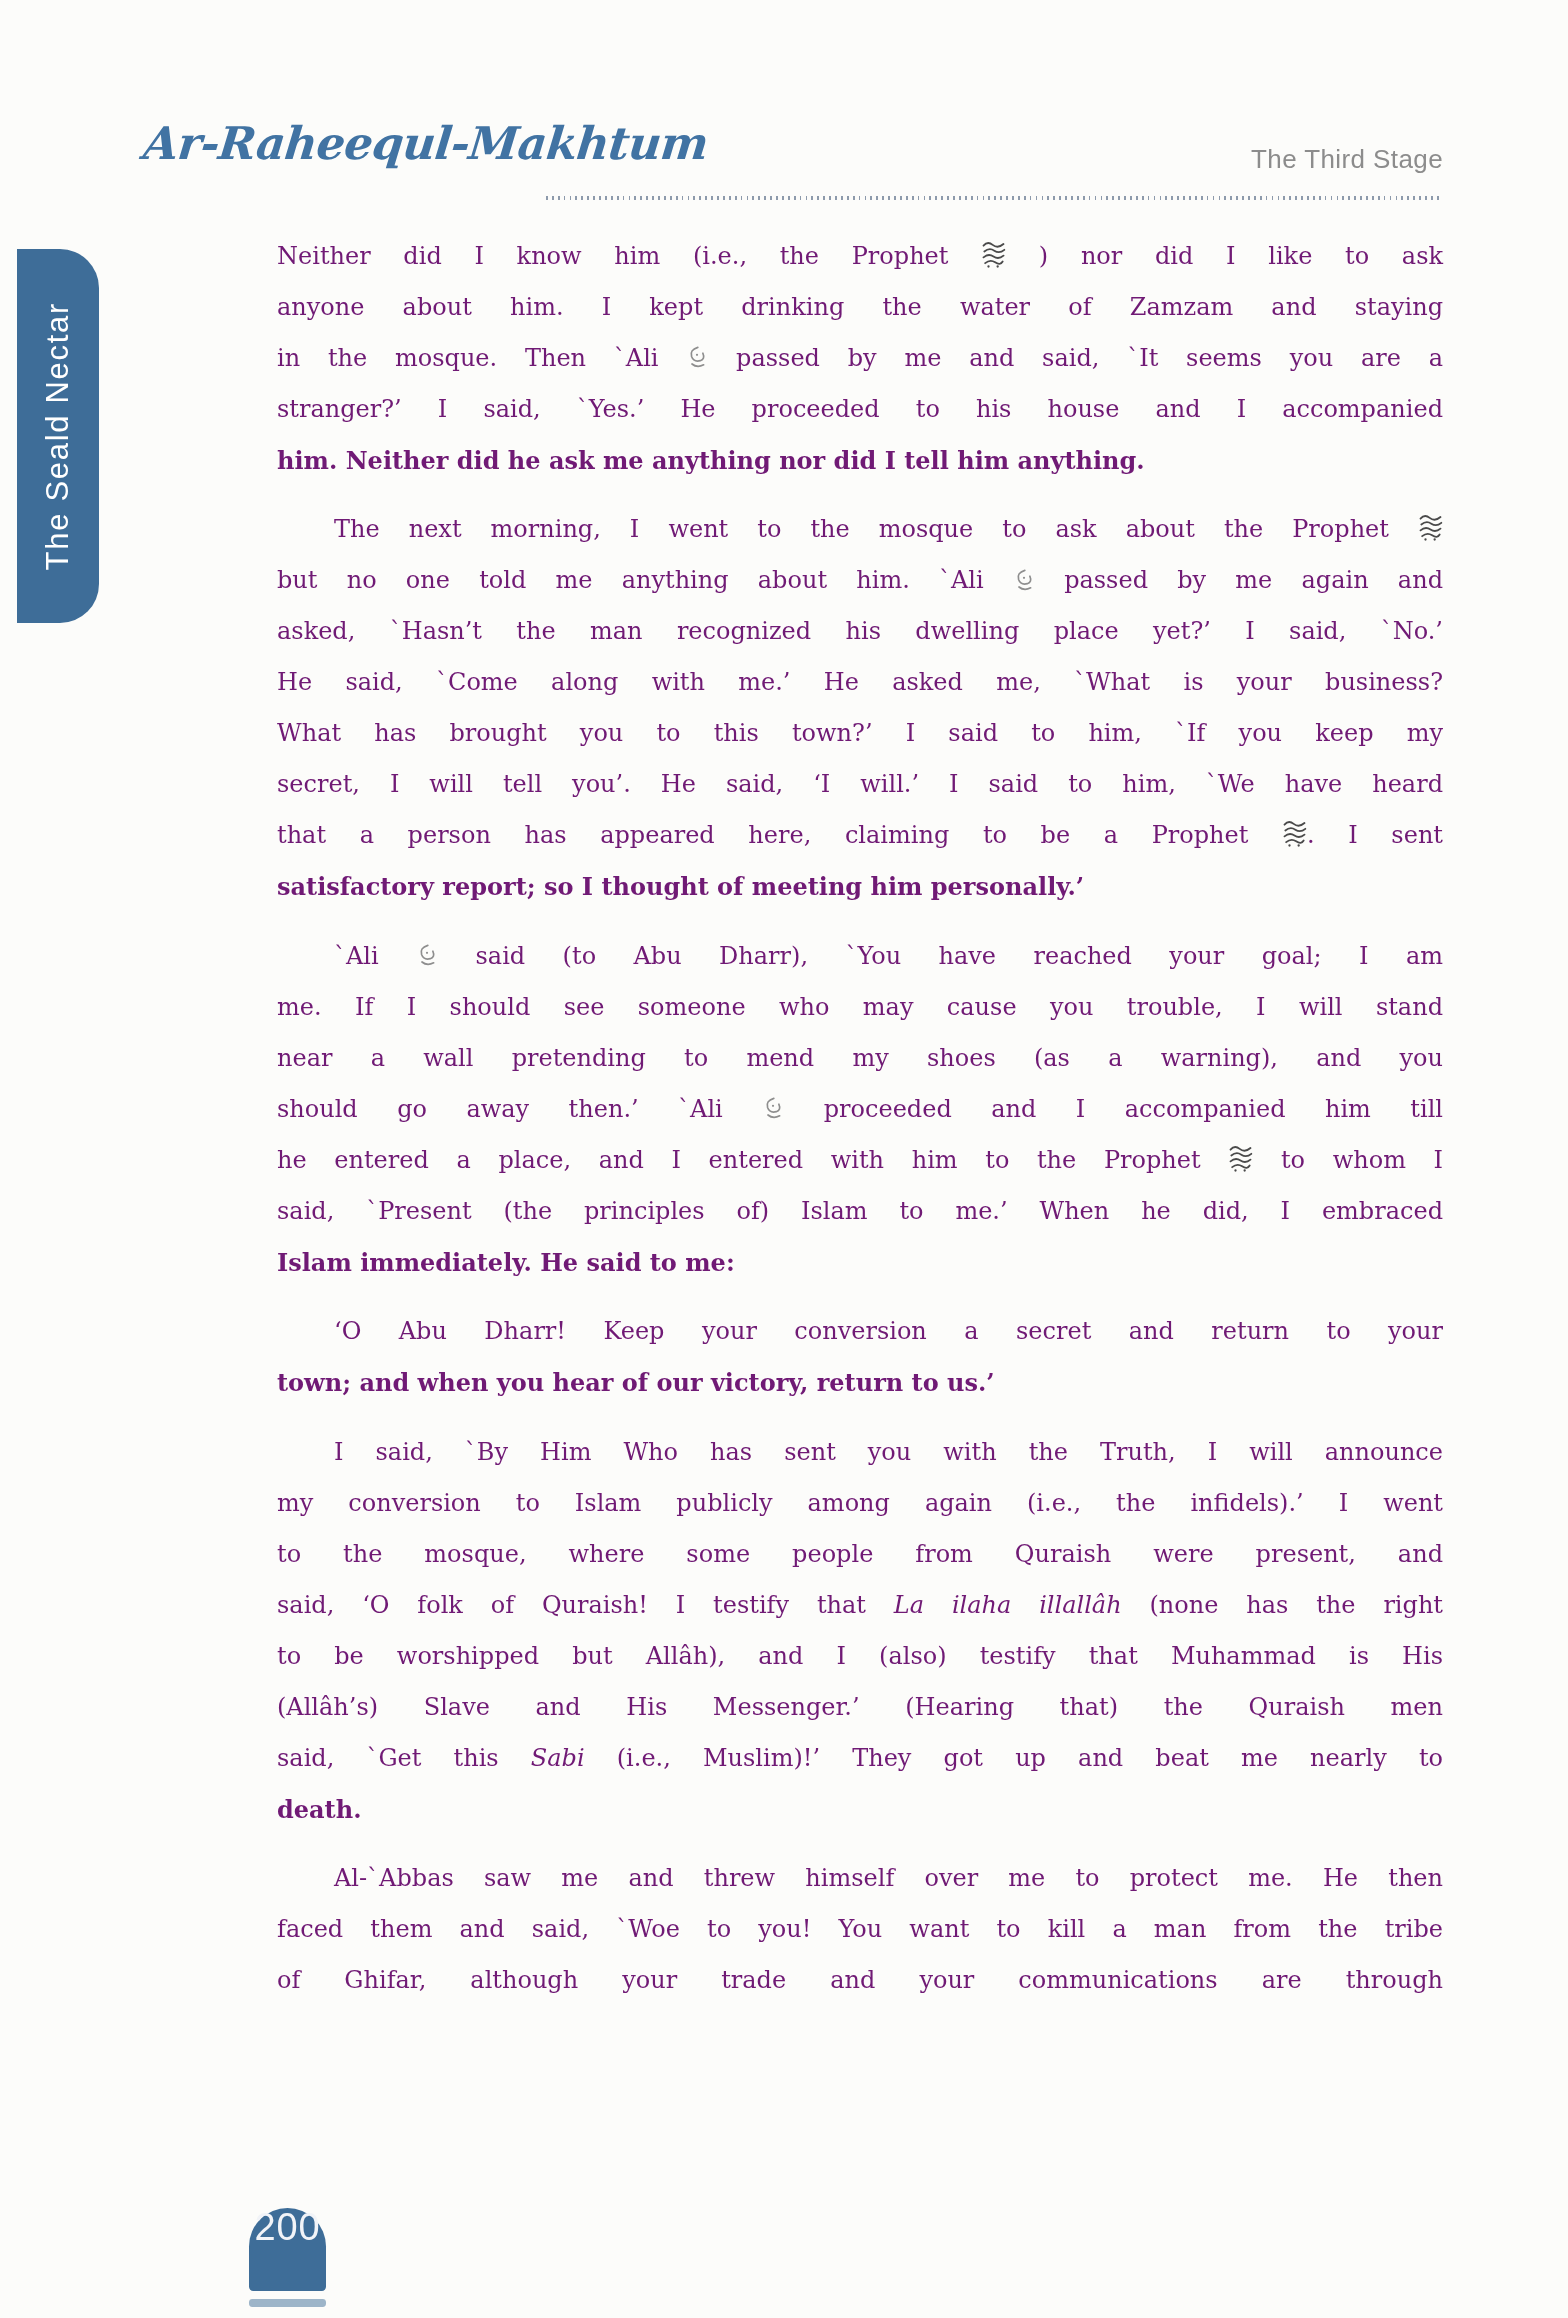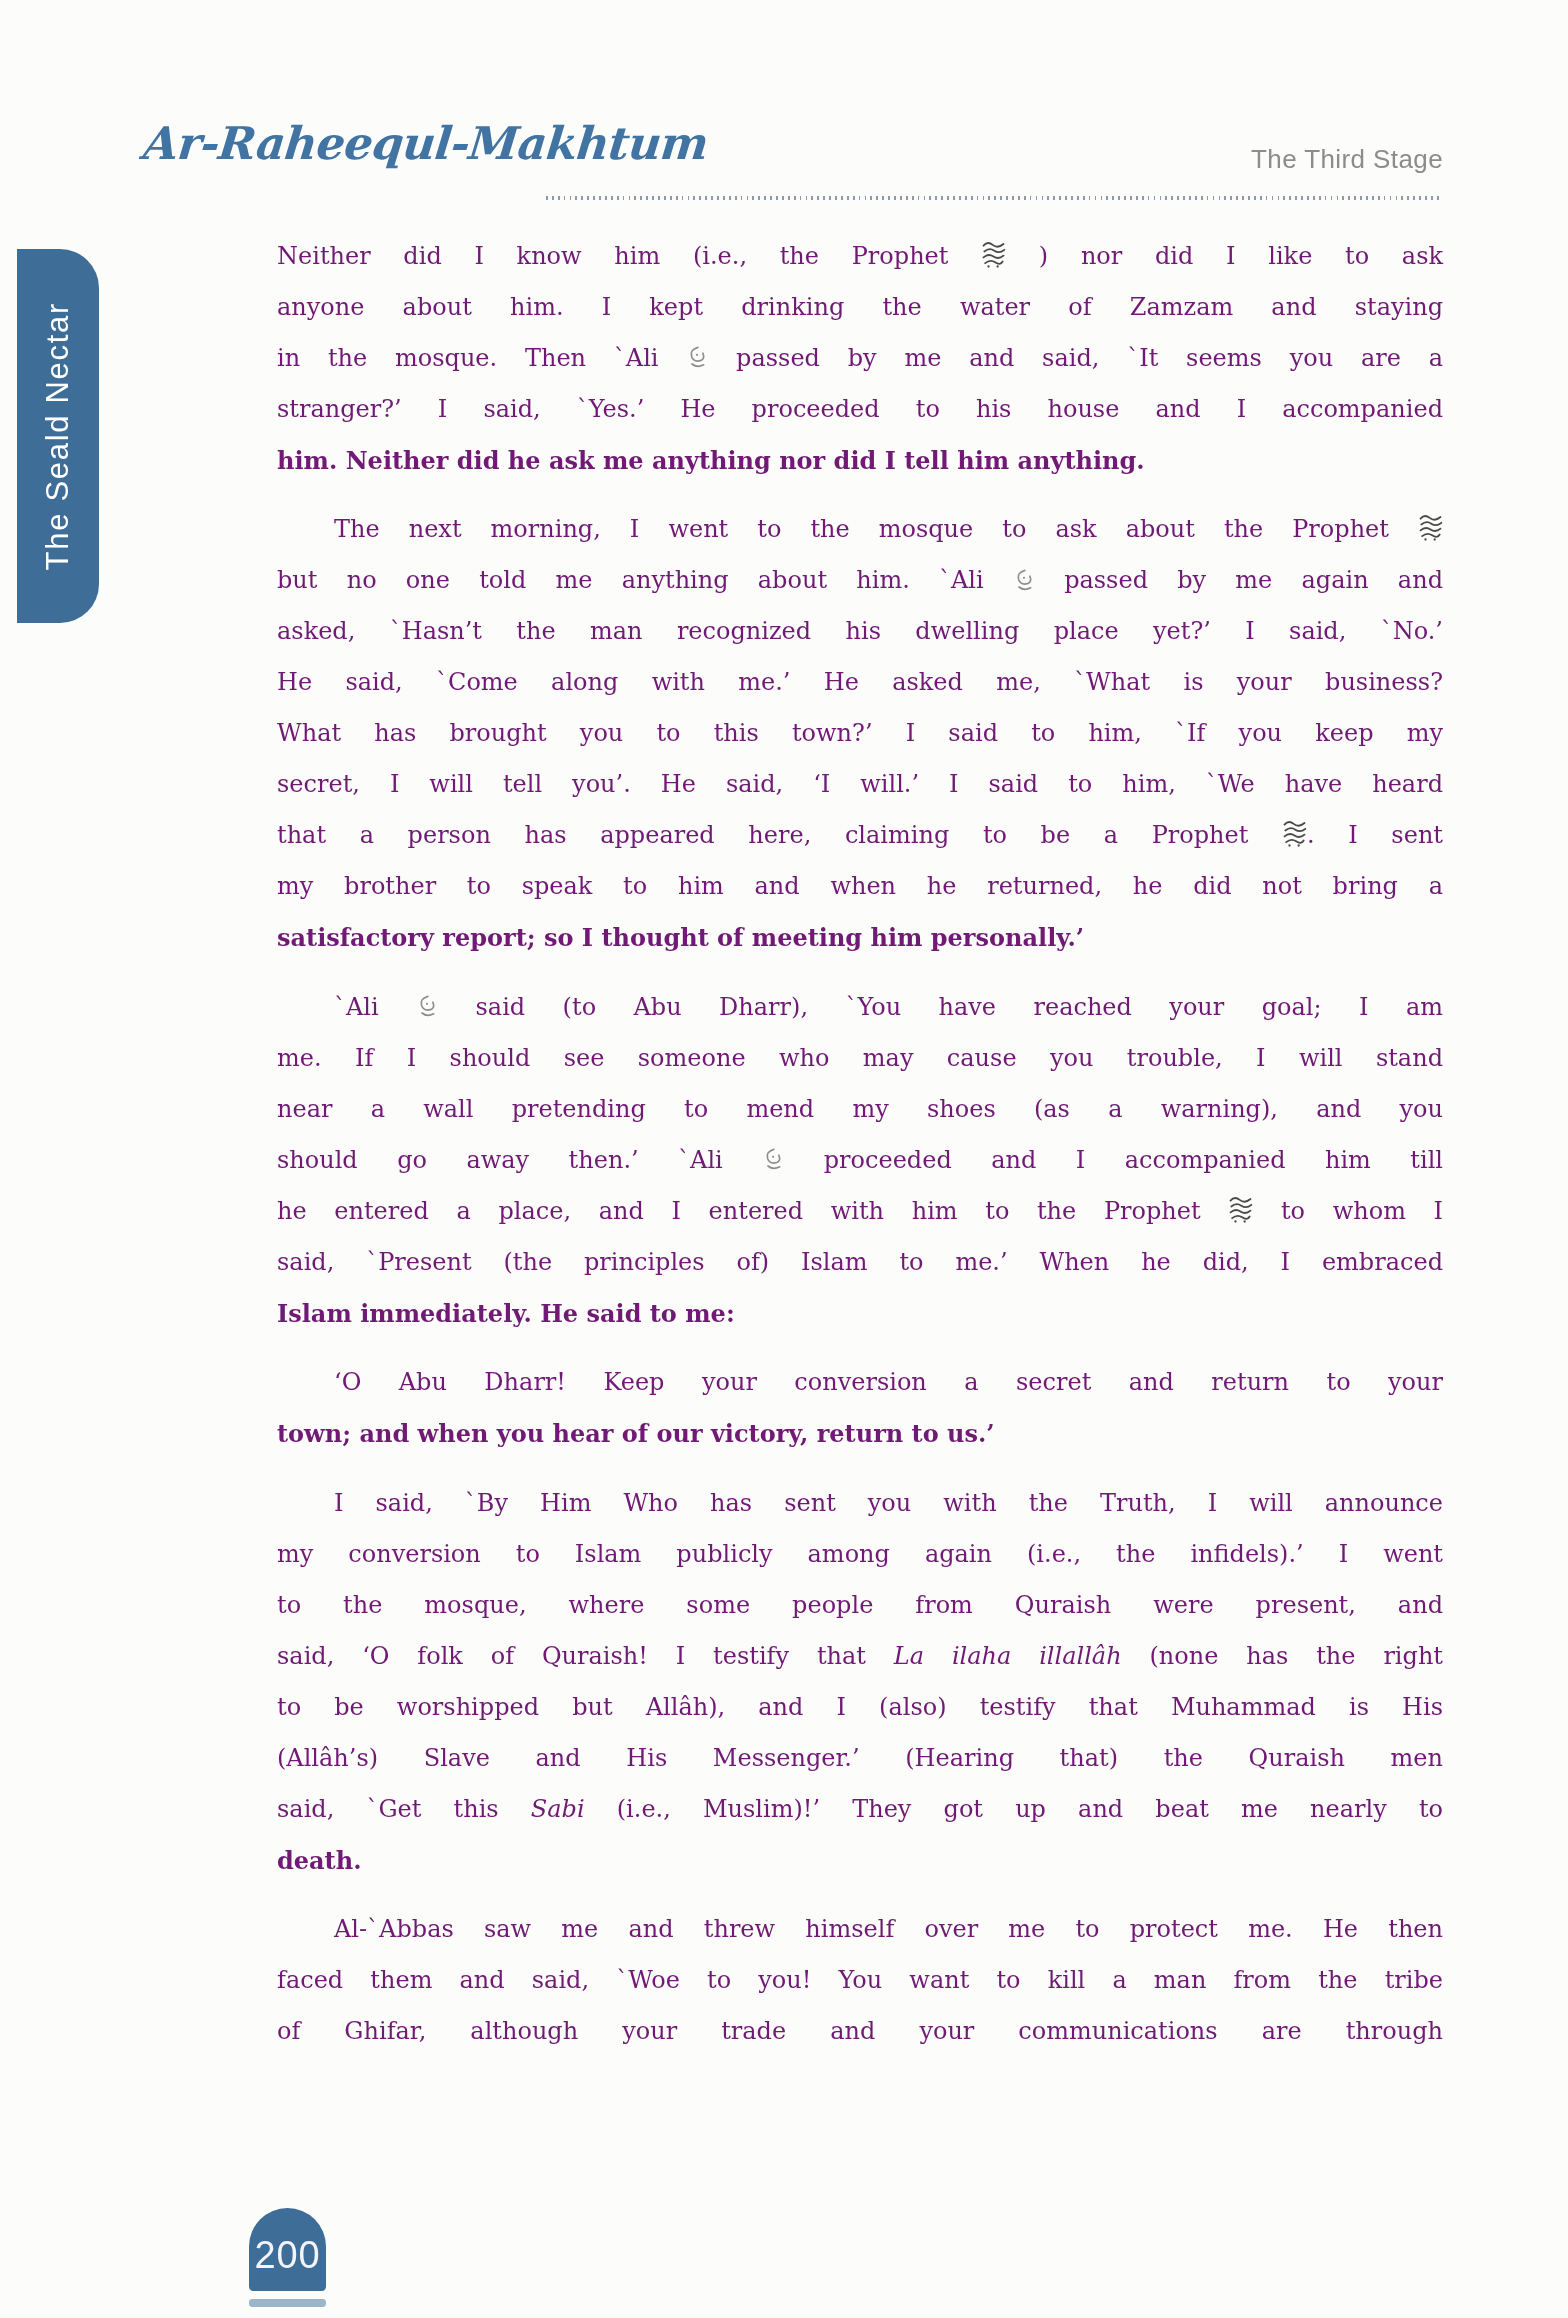--- a/index.html
+++ b/index.html
@@ -57,21 +57,21 @@
   .line.last{text-align-last:left;font-weight:bold;-moz-text-align-last:left;}
   .line.first{text-indent:57px;}
   .it{font-style:italic;margin-top:16px;}
   .sym{display:inline-block;vertical-align:-5px;}
   .sym.ra{vertical-align:-3.4px;opacity:.75;}
   
   .page-badge{
     position:absolute;left:249px;top:2208px;width:77px;height:83px;
     background:#3e6d98;
     border-radius:39px 39px 4.2px 4.2px;
-    display:flex;align-items:flex-end;justify-content:center;
+    display:flex;justify-content:center;
   }
   .page-badge span{
     font-family:"Liberation Sans", sans-serif;
     font-size:38px;color:#f2f4f8;line-height:1;
     padding-bottom:17px;letter-spacing:0.8px;
   }
   .page-badge-rule{
     position:absolute;left:249px;top:2299px;width:77px;height:7.5px;
     background:rgba(62,109,152,0.5);border-radius:3.4px;
   }
@@ -127,21 +127,20 @@
       <div class="line"><span>What has brought you to this town?’ I said to him, `If you keep my</span></div>
       <div class="line"><span>secret, I will tell you’. He said, ‘I will.’ I said to him, `We have heard</span></div>
       <div class="line"><span>that a person has appeared here, claiming to be a Prophet </span><svg class="sym pbuh" width="25" height="30" viewBox="0 0 30 36" fill="none" stroke="#4a4a4a" stroke-width="2.2" stroke-linecap="round">
     <path d="M3 8 Q8 2 14 7 T27 6"></path>
     <path d="M4 15 Q10 10 16 14 T28 13"></path>
     <path d="M3 22 Q9 17 15 21 T27 20"></path>
     <path d="M5 29 Q11 24 17 28 T26 27"></path>
     <circle cx="9" cy="33" r="1.4" fill="#4a4a4a" stroke="none"></circle>
     <circle cx="20" cy="33" r="1.4" fill="#4a4a4a" stroke="none"></circle>
   </svg><span>. I sent</span></div>
-      <div class="line"><span>my brother to speak to him and when he returned, he did not bring a</span></div>
       <div class="line last"><span>satisfactory report; so I thought of meeting him personally.’</span></div>
     </div>
     <div class="para">
       <div class="line first"><span>`Ali </span><svg class="sym ra" width="22" height="25" viewBox="0 0 26 30" fill="none" stroke="#6a6a6a" stroke-width="2" stroke-linecap="round">
     <path d="M14 4 Q4 7 6.5 15 Q9 22 17 20 Q23 18 20 11"></path>
     <path d="M7 24 Q13 29 21 25"></path>
     <circle cx="13" cy="13" r="1.3" fill="#6a6a6a" stroke="none"></circle>
   </svg><span> said (to Abu Dharr), `You have reached your goal; I am</span></div>
       <div class="line"><span>me. If I should see someone who may cause you trouble, I will stand</span></div>
       <div class="line"><span>near a wall pretending to mend my shoes (as a warning), and you</span></div>

